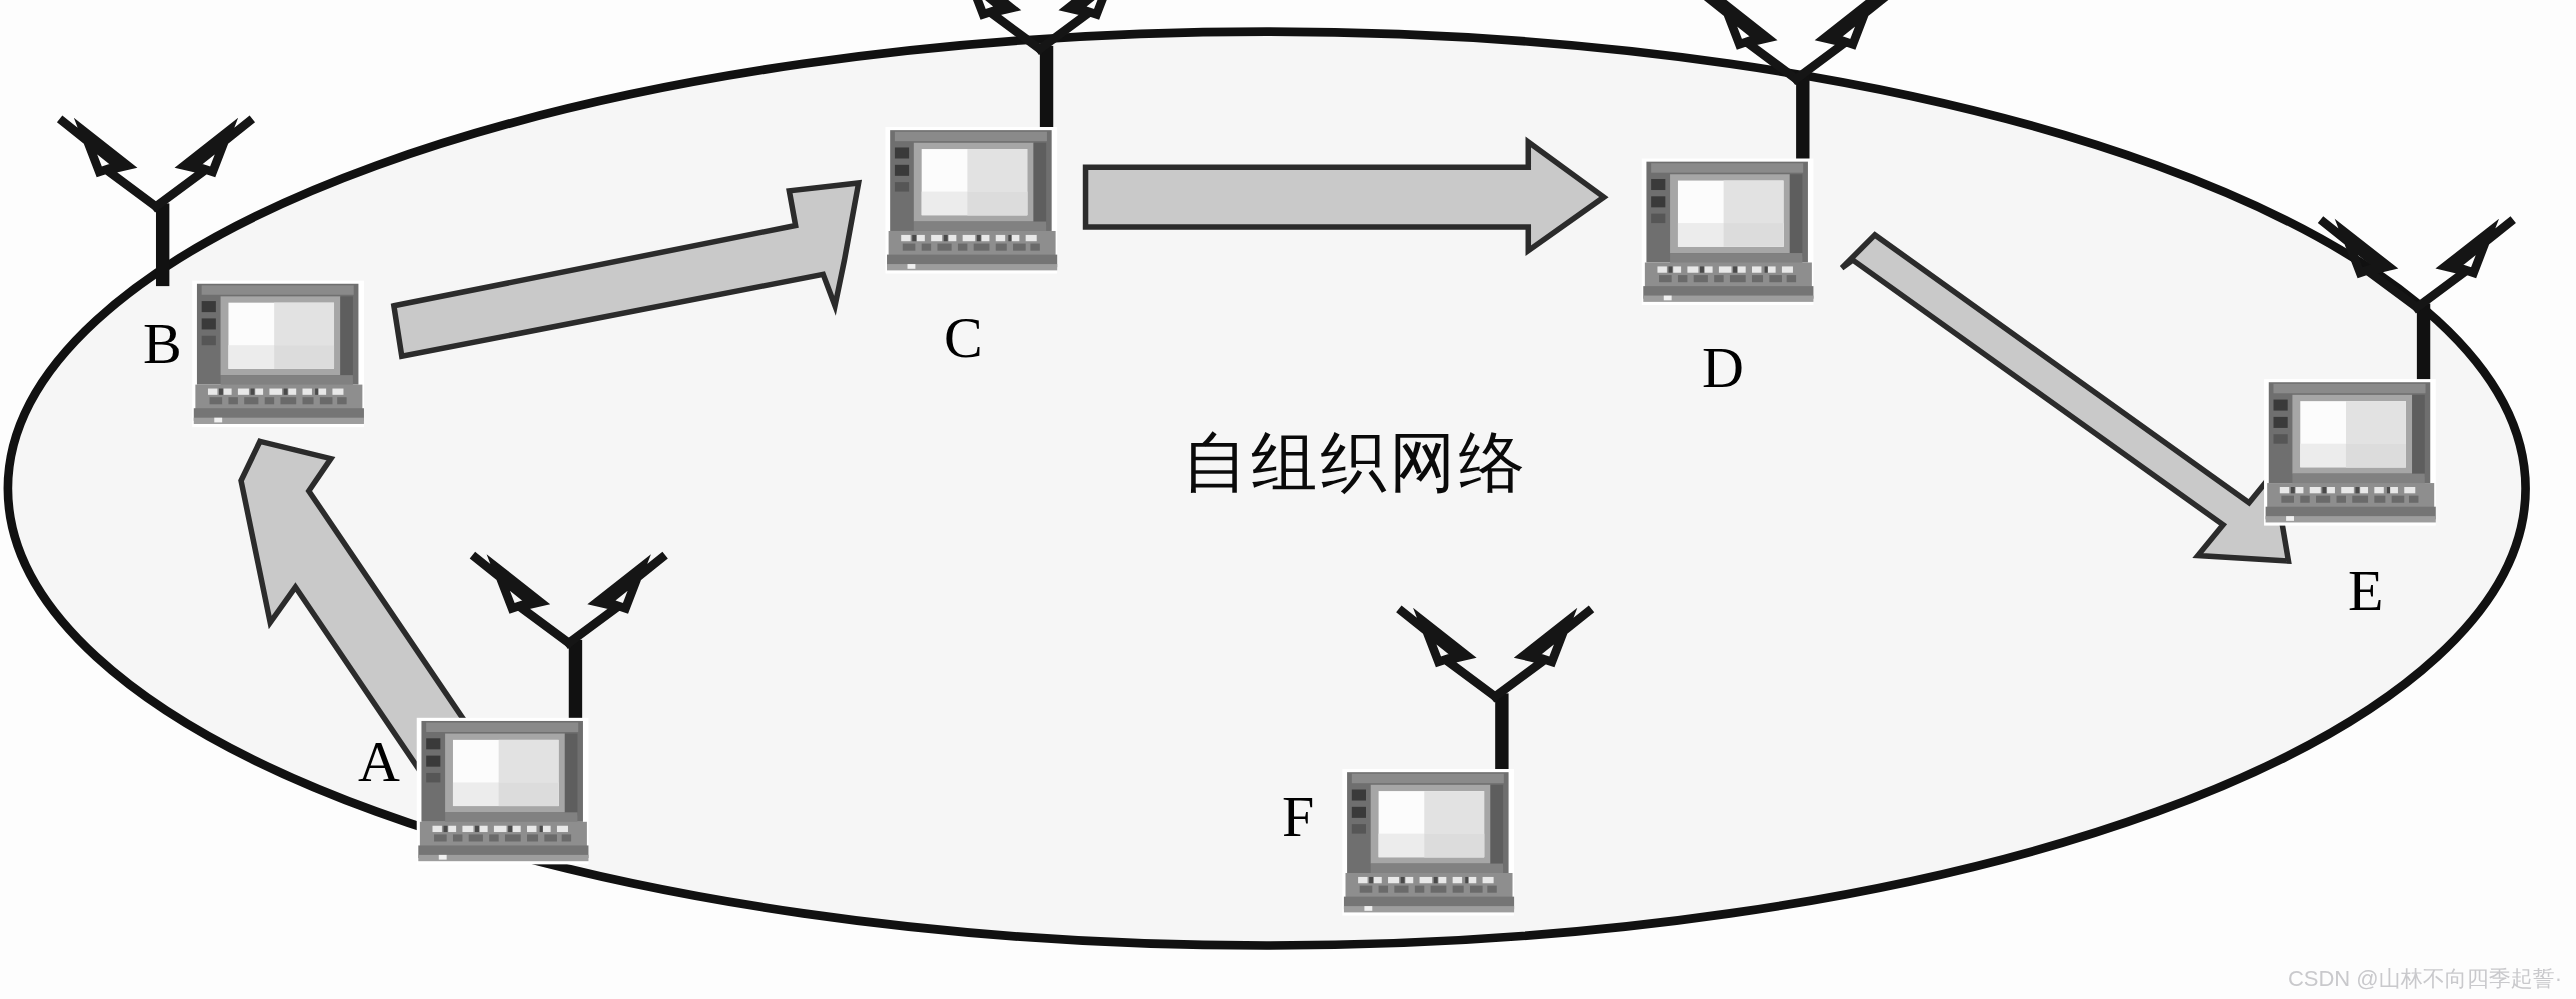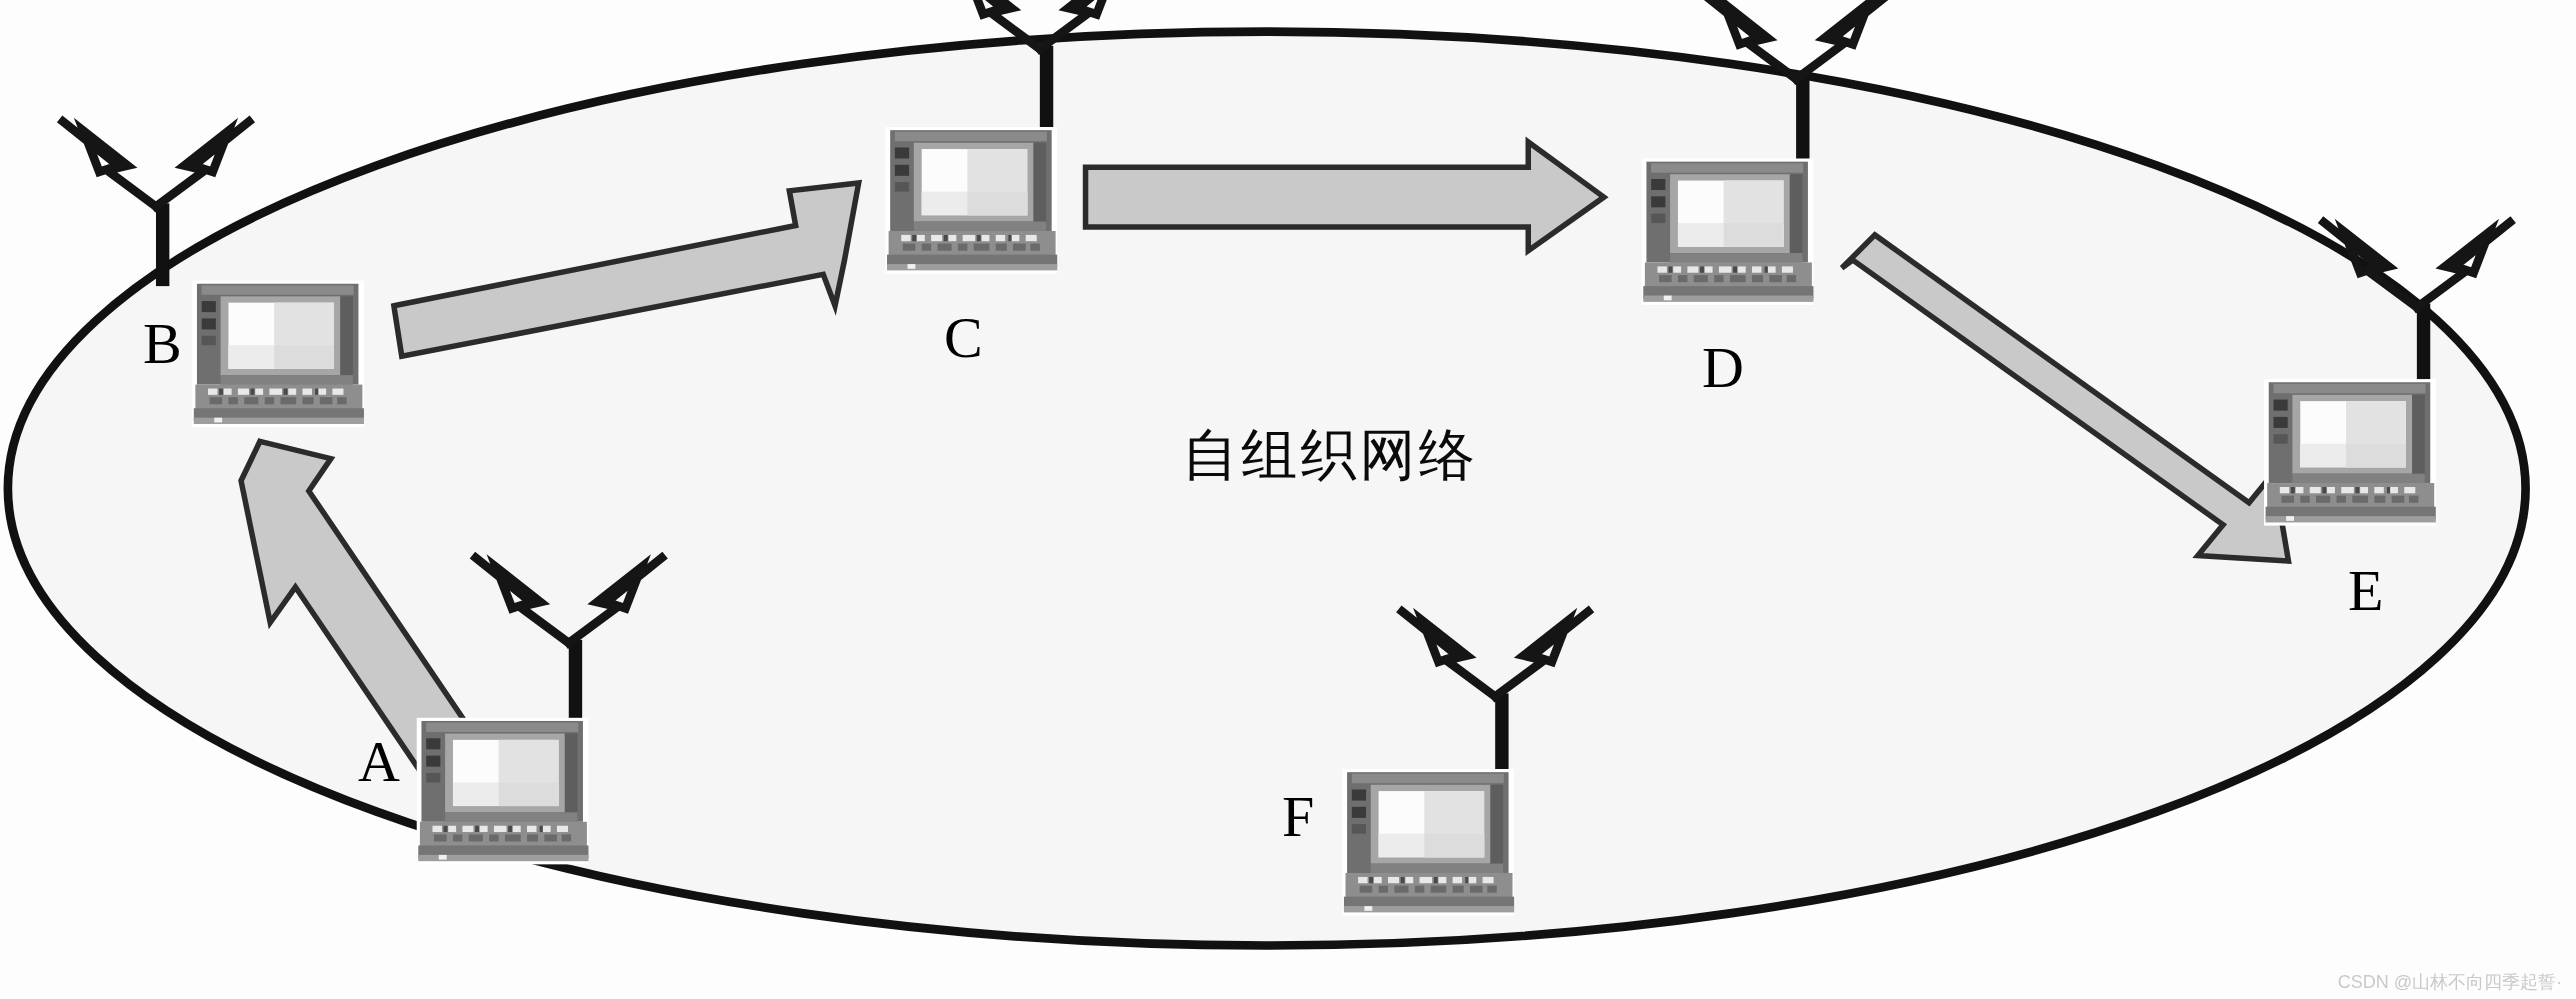--- a/index.html
+++ b/index.html
@@ -27,32 +27,32 @@
     font-family: "Liberation Serif", "DejaVu Serif", serif;
     font-size: 58px;
     color: #000000;
     line-height: 1;
     white-space: nowrap;
     user-select: none;
   }
   .center-label {
     position: absolute;
     font-family: "Liberation Serif", "DejaVu Serif", serif;
-    font-size: 56px;
+    font-size: 66px;
     color: #0a0a0a;
     letter-spacing: 3.2px;
     white-space: nowrap;
     user-select: none;
   }
   .watermark {
     position: absolute;
     right: 14px;
     bottom: 6.3px;
     font-family: "Liberation Sans", "DejaVu Sans", sans-serif;
-    font-size: 18px;
+    font-size: 22px;
     color: #c9c9cc;
     white-space: nowrap;
     user-select: none;
   }
 </style>
 </head>
 <body>
 
 <div id="stage">
 

